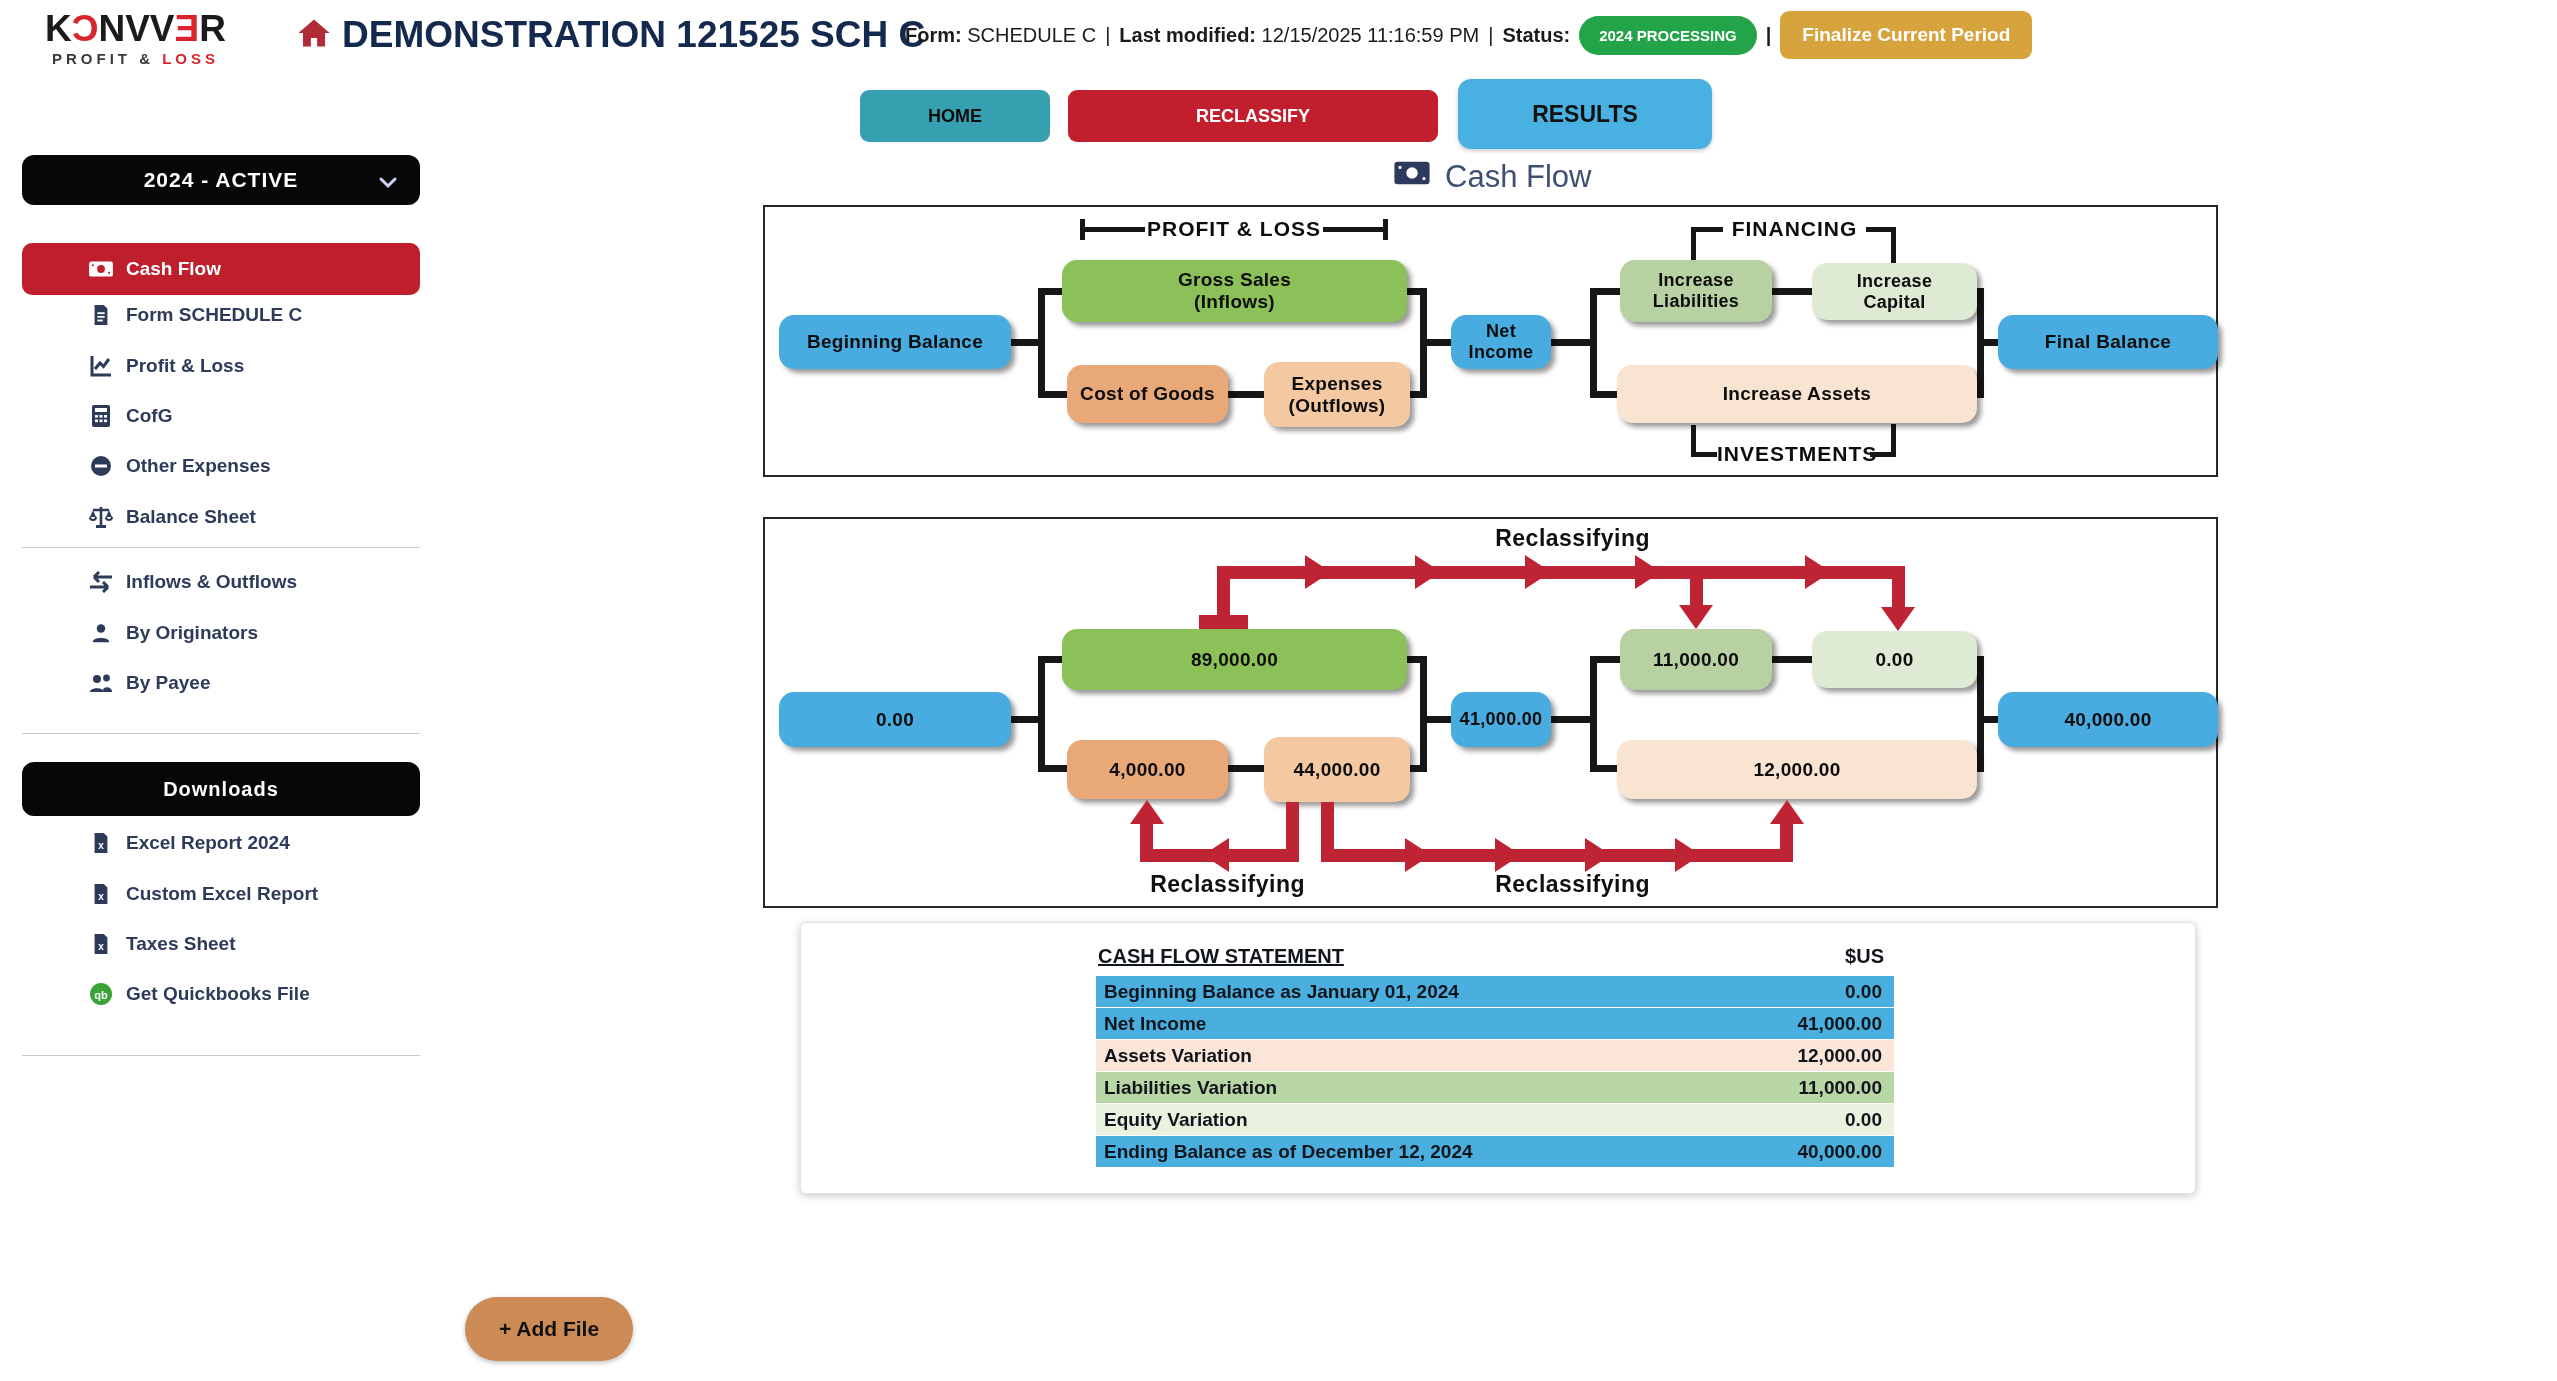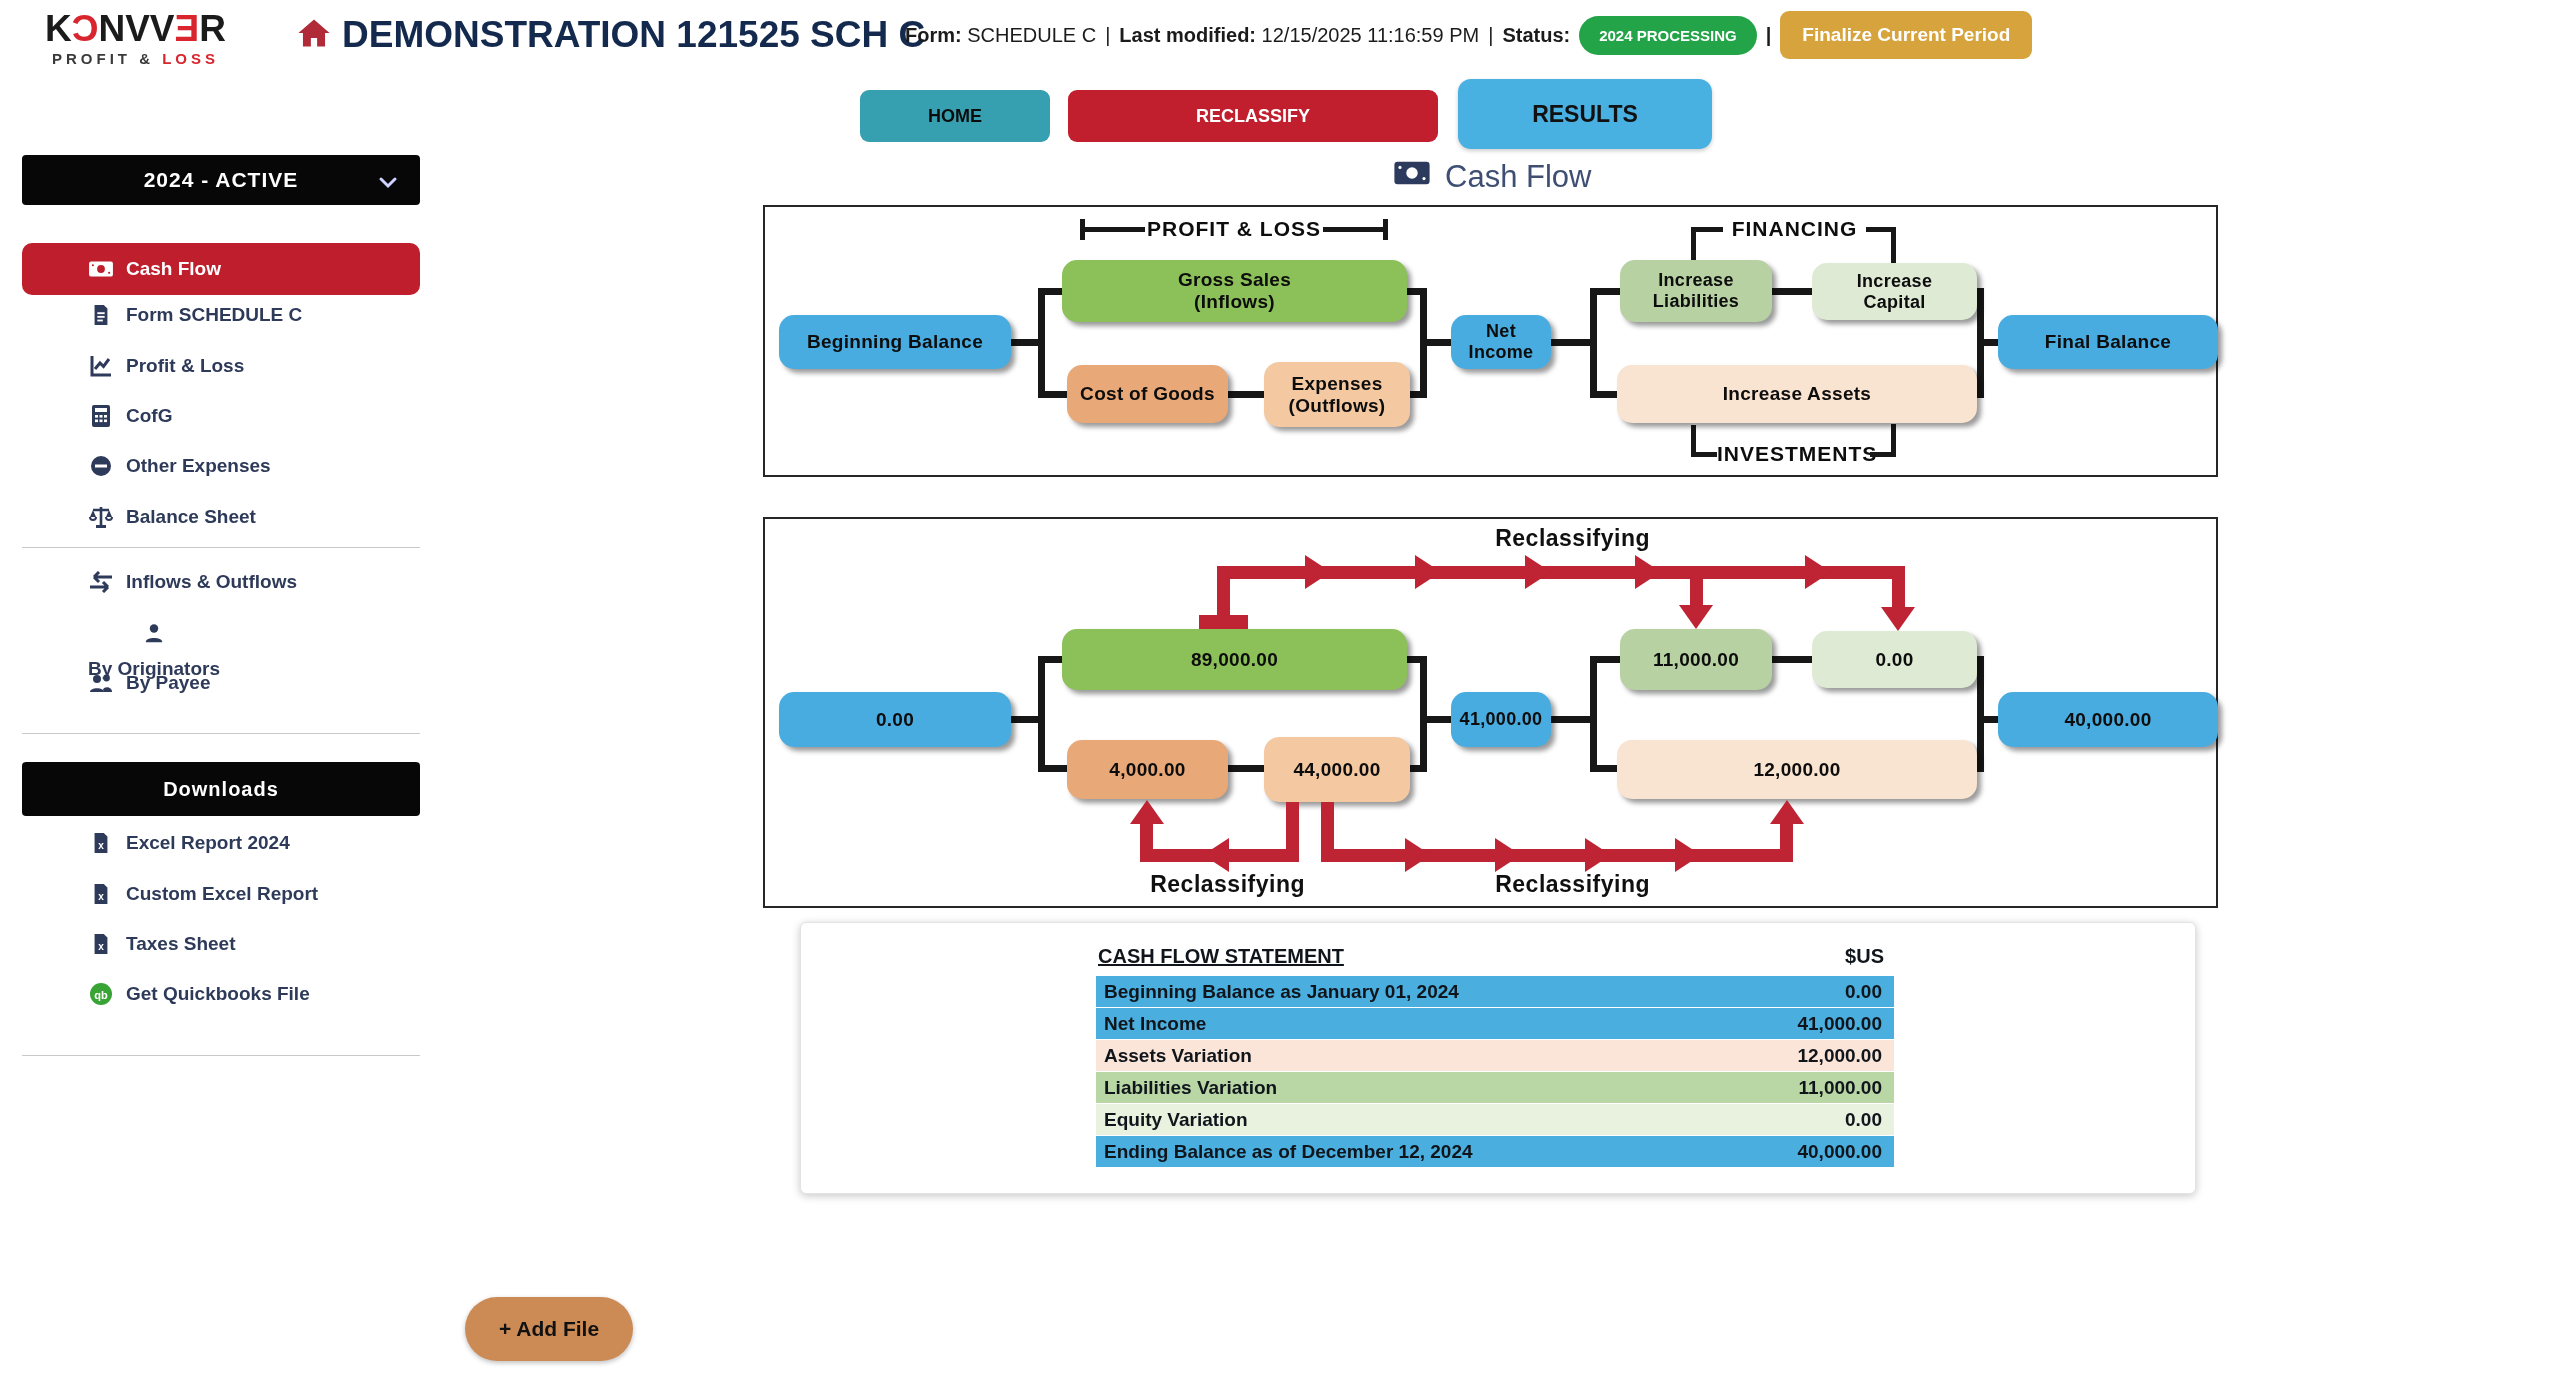--- a/index.html
+++ b/index.html
@@ -21,21 +21,21 @@
   .flag .canton{position:absolute;left:0;top:0;width:21px;height:18px;background:#3c3b6e;}
   .avatar{width:54px;height:54px;border-radius:50%;background:#566074;color:#fff;font-weight:bold;font-size:24px;display:flex;align-items:center;justify-content:center;}
 
   
   .tab{display:flex;align-items:center;justify-content:center;font-weight:bold;cursor:pointer;}
   .tab-home{background:#369fb0;color:#0c0c0c;font-size:18px;border-radius:9px;}
   .tab-reclassify{background:#c11f2e;color:#fff;font-size:18px;border-radius:9px;}
   .tab-results{background:#49b1e2;color:#111;font-size:23px;border-radius:10px;box-shadow:0 2px 4px rgba(0,0,0,.2);}
 
   
-  .side-pill{background:#070707;color:#fff;border-radius:4px;display:flex;align-items:center;justify-content:center;font-weight:bold;font-size:21px;letter-spacing:1px;cursor:pointer;}
+  .side-pill{background:#070707;color:#fff;border-radius:12px;display:flex;align-items:center;justify-content:center;font-weight:bold;font-size:21px;letter-spacing:1px;cursor:pointer;}
   .side-item{display:flex;align-items:center;gap:12px;color:#2e3a59;font-weight:bold;font-size:19px;cursor:pointer;}
   .side-item .ic{width:26px;height:26px;flex:0 0 26px;display:flex;align-items:center;justify-content:center;}
   .side-active{background:#bf1e2c;color:#fff;border-radius:10px;}
   .divider{height:1px;background:#c9c9c9;}
 
   
   .main-title{font-size:31px;font-weight:500;color:#3f4f73;display:flex;align-items:center;gap:12px;}
   .dbox{position:absolute;border:2px solid #262626;background:#fff;}
 
   .box{position:absolute;display:flex;flex-direction:column;align-items:center;justify-content:center;text-align:center;font-weight:bold;font-size:19px;color:#0d0d0d;border-radius:15px;box-shadow:4px 4px 5px rgba(0,0,0,.4);line-height:1.15;letter-spacing:.3px;}
@@ -201,21 +201,21 @@
 
   <div class="abs side-item" style="left:88px;top:569px;">
     <span class="ic">
         <svg width="26" height="22" viewBox="0 0 26 22">
           <path d="M24 6H6m0 0 5-5M6 6l5 5" stroke="#2e3a59" stroke-width="3" fill="none"></path>
           <path d="M2 16h18m0 0-5-5m5 5-5 5" stroke="#2e3a59" stroke-width="3" fill="none"></path>
         </svg>
       </span>
     <span>Inflows &amp; Outflows</span>
   </div>
-  <div class="abs side-item" style="left:88px;top:620px;flex-direction:column;">
+  <div class="abs side-item" style="left:88px;top:620px;">
     <span class="ic">
         <svg width="22" height="24" viewBox="0 0 24 24">
           <circle cx="12" cy="7" r="4.6" fill="#2e3a59"></circle>
           <path d="M3 22c0-6 18-6 18 0z" fill="#2e3a59"></path>
         </svg>
       </span>
     <span>By Originators</span>
   </div>
   <div class="abs side-item" style="left:88px;top:670px;">
     <span class="ic">

